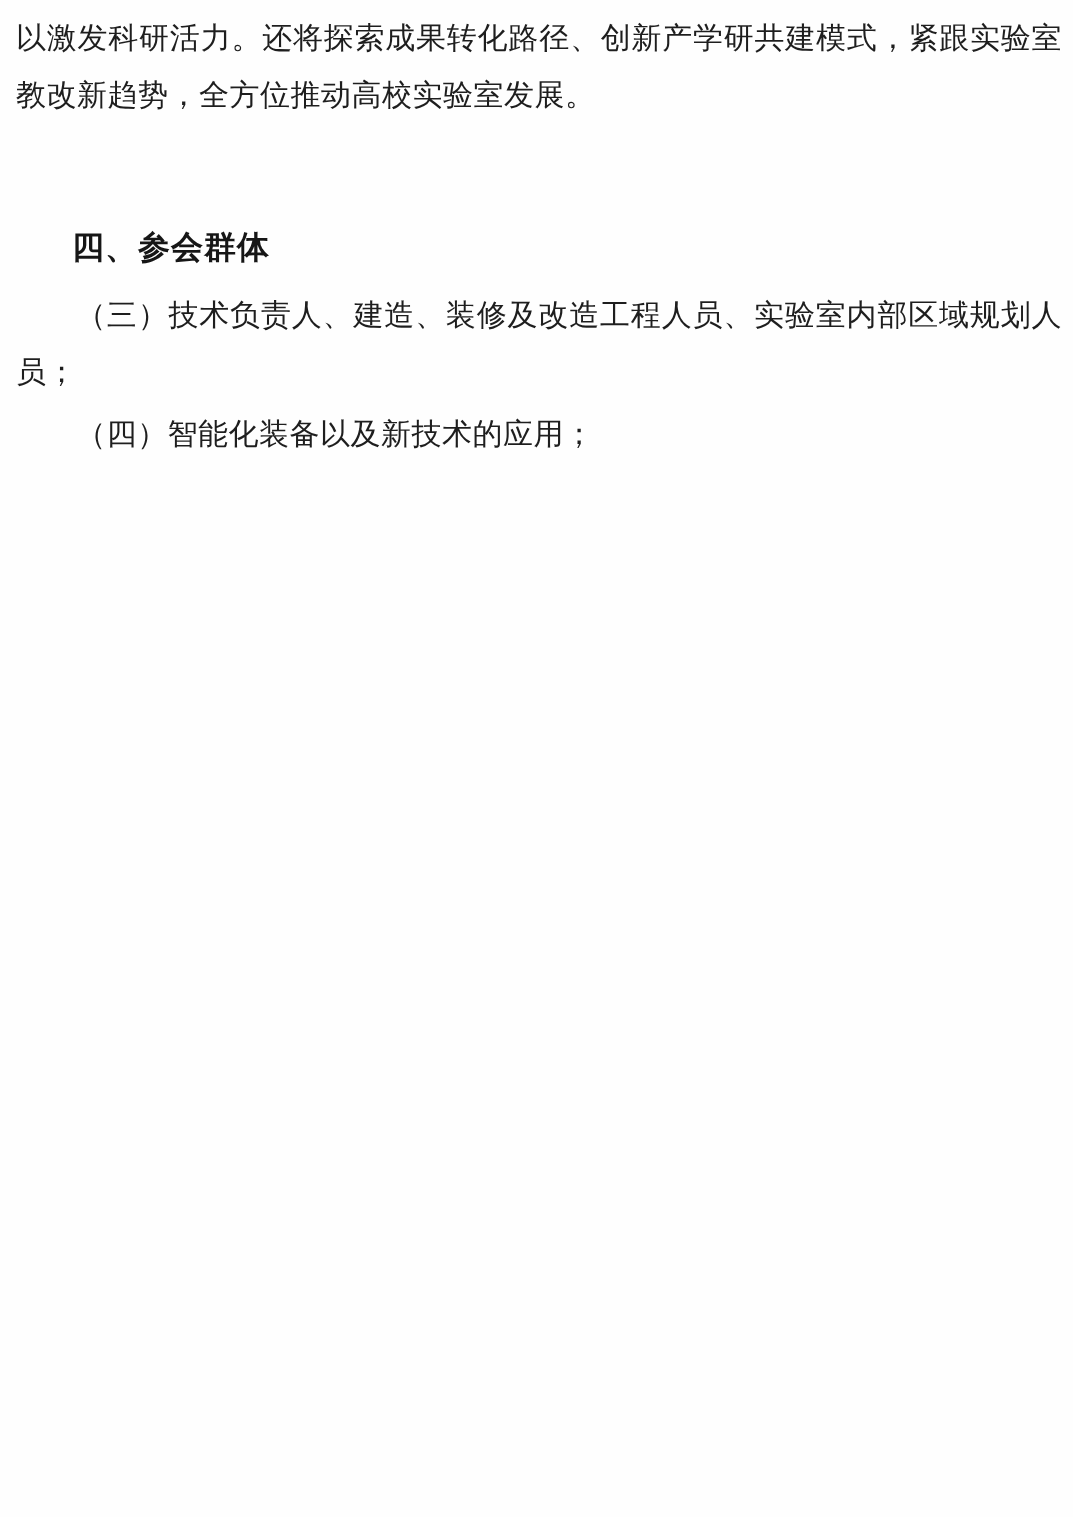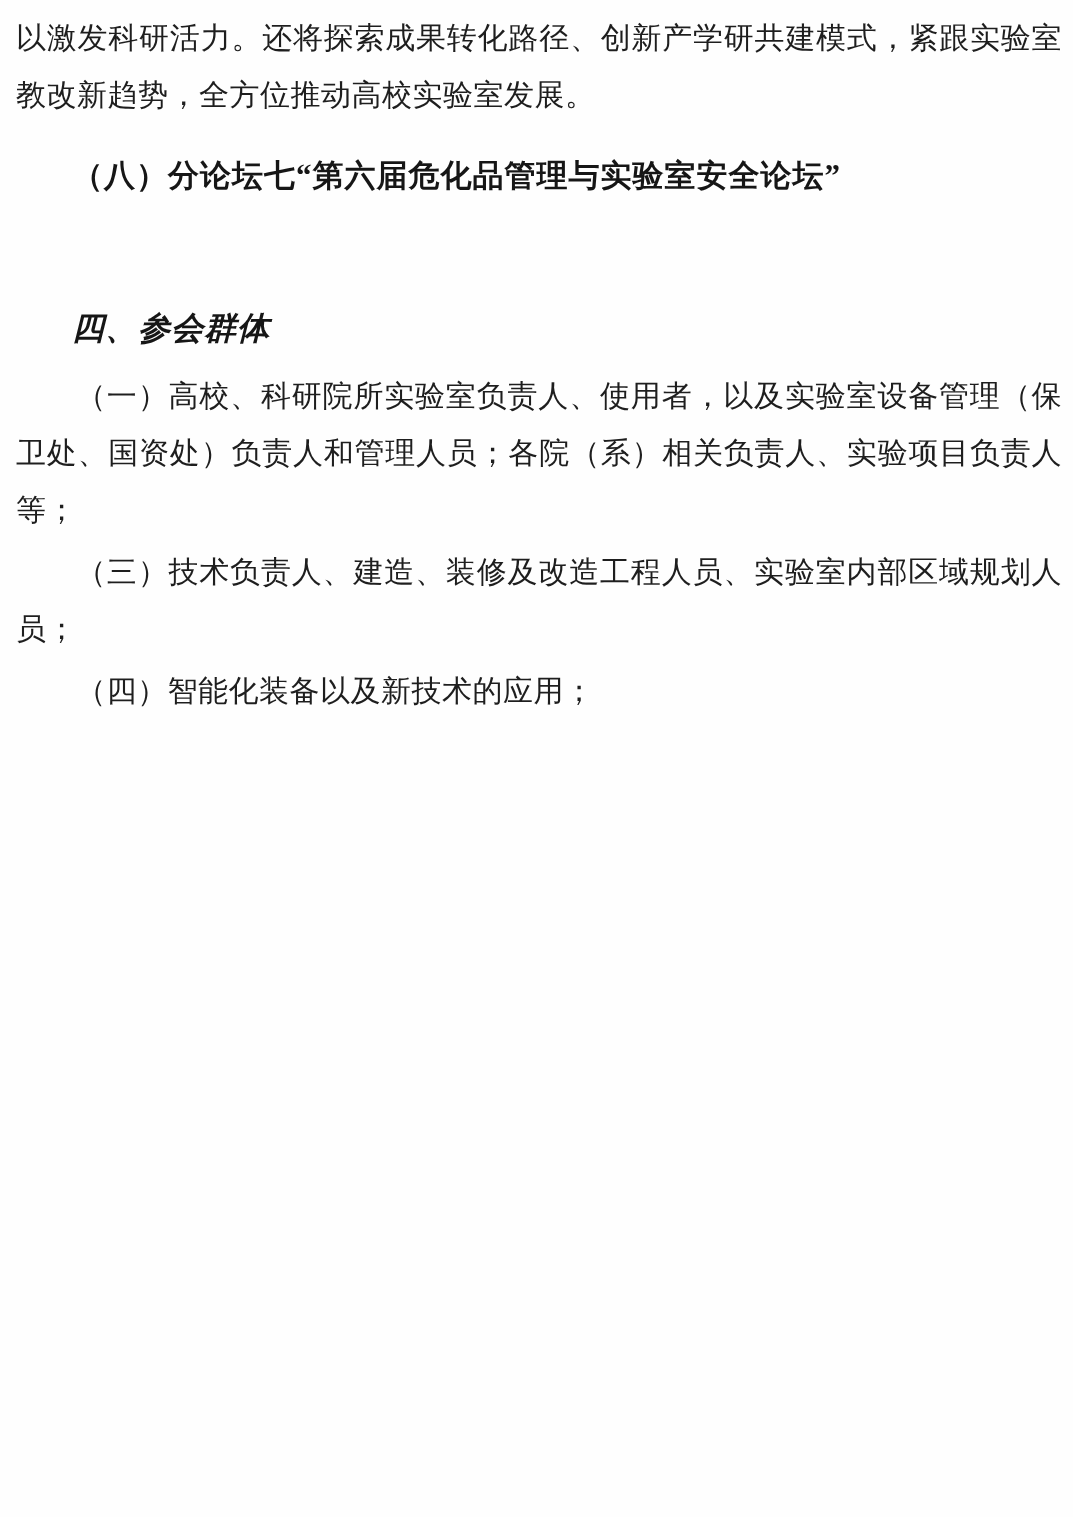--- a/index.html
+++ b/index.html
@@ -35,37 +35,34 @@
     font-weight: 700;
     margin: 24px 0 10px 0;
     text-indent: 60px;
     line-height: 57px;
     letter-spacing: 1px;
     color: #161616;
   }
   .heading.major {
     margin-top: 96px;
     font-size: 32px;
-    font-style: italic;
   }
 </style>
 </head>
 <body>
 
 <div class="page">
 
   <p class="para no-indent">以激发科研活力。还将探索成果转化路径、创新产学研共建模式，紧跟实验室教改新趋势，全方位推动高校实验室发展。</p>
 
-  <h2 class="heading">（八）分论坛七“第六届危化品管理与实验室安全论坛”</h2>
 
 
 
 
   <h2 class="heading major">四、参会群体</h2>
 
-  <p class="para">（一）高校、科研院所实验室负责人、使用者，以及实验室设备管理（保卫处、国资处）负责人和管理人员；各院（系）相关负责人、实验项目负责人等；</p>
 
 
   <p class="para">（三）技术负责人、建造、装修及改造工程人员、实验室内部区域规划人员；</p>
 
   <p class="para">（四）智能化装备以及新技术的应用；</p>
 
 </div>
 
 </body></html>

